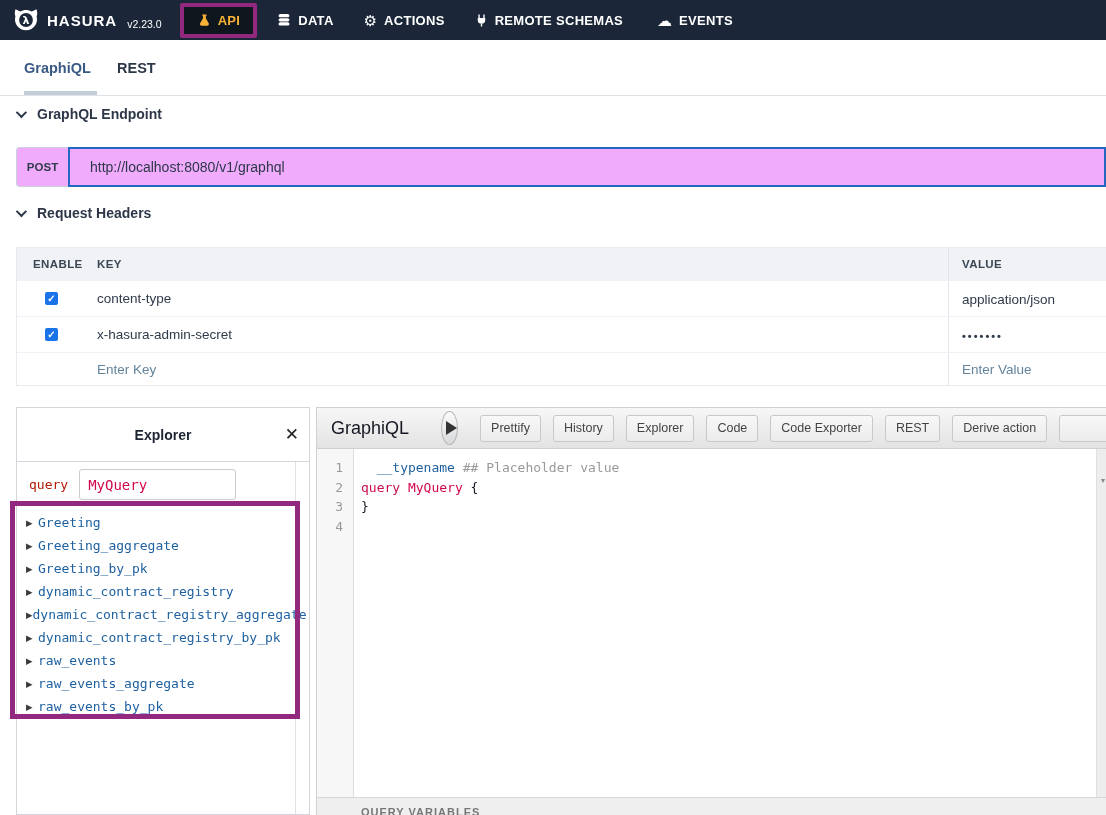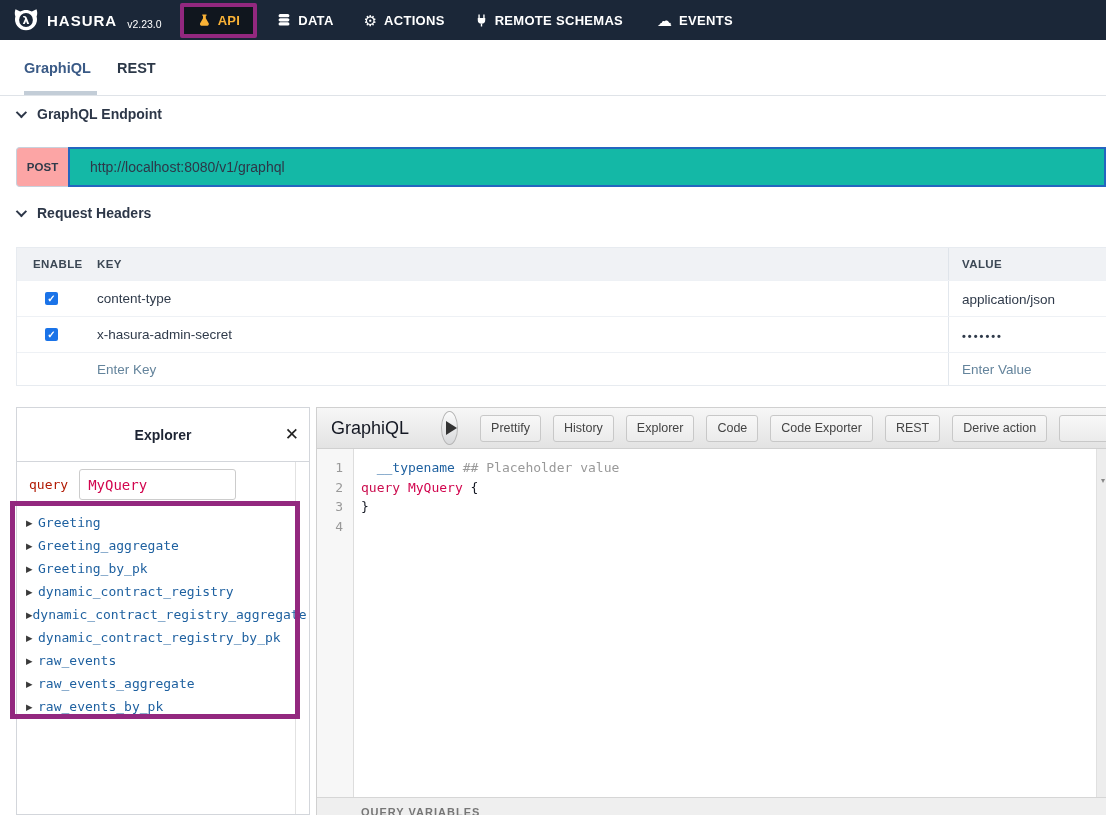--- a/index.html
+++ b/index.html
@@ -33,26 +33,26 @@
                    background:var(--tab-underline,#c3cdd7); }
 
   
   .sec-head { position:absolute; left:16px; display:flex; align-items:center; gap:13px; cursor:pointer; }
   .chev { width:8px; height:8px; border-right:2px solid var(--heading,#2d3748);
           border-bottom:2px solid var(--heading,#2d3748); transform:rotate(45deg) translateY(-2px); }
   .sec-title { color:var(--heading,#2d3748); font-size:14px; font-weight:bold; }
 
   
   .post-row { position:absolute; left:16px; top:147px; width:1090px; height:40px; display:flex; }
-  .post-btn { width:52px; height:40px; background:#fca5a5; border:1px solid #c8d1dc; border-right:none;
+  .post-btn { width:52px; height:40px; background:#f0abfc; border:1px solid #c8d1dc; border-right:none;
               border-radius:4px 0 0 4px; color:#303b4a; font-size:11.5px; font-weight:bold;
               display:flex; align-items:center; justify-content:center; }
   .url-input { flex:1; height:40px; border:2px solid var(--input-focus-border,#2466c0);
                padding-left:20px; font-size:14px; color:#2d3748; outline:none;
-               font-family:"Liberation Sans",sans-serif; background:#14b8a6; }
+               font-family:"Liberation Sans",sans-serif; background:#f0abfc; }
 
   
   .hdr-table { position:absolute; left:16px; top:247px; width:1090px;
                border:1px solid #e7ebf0; border-right:none; }
   .t-row { display:grid; grid-template-columns:64px 868px 1fr; align-items:center; }
   .t-head { height:32px; background:#f0f2f5; }
   .t-head .cell { font-size:11.5px; font-weight:bold; color:#3b4754; letter-spacing:.4px; }
   .t-body-row { height:36px; border-top:1px solid #eef1f5; background:#fff; }
   .cell { padding-left:16px; }
   .cell-value { padding-left:13px; }

